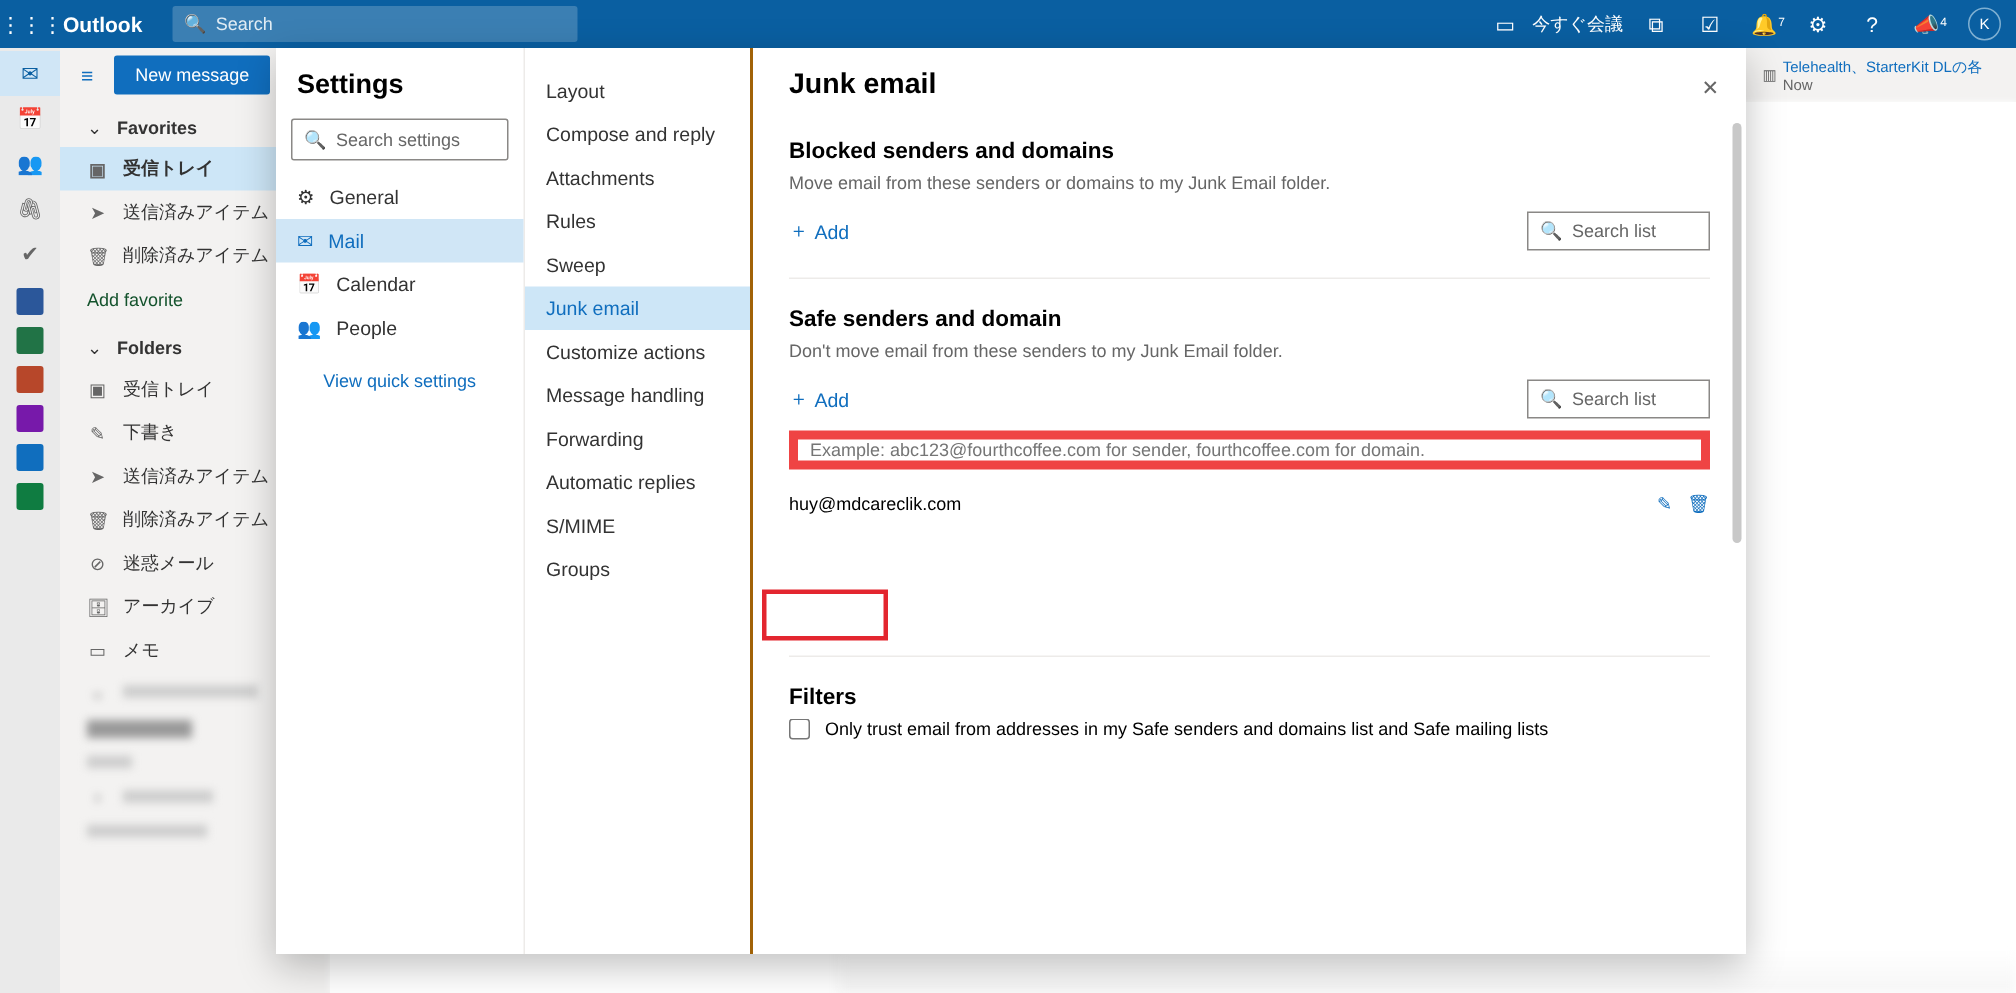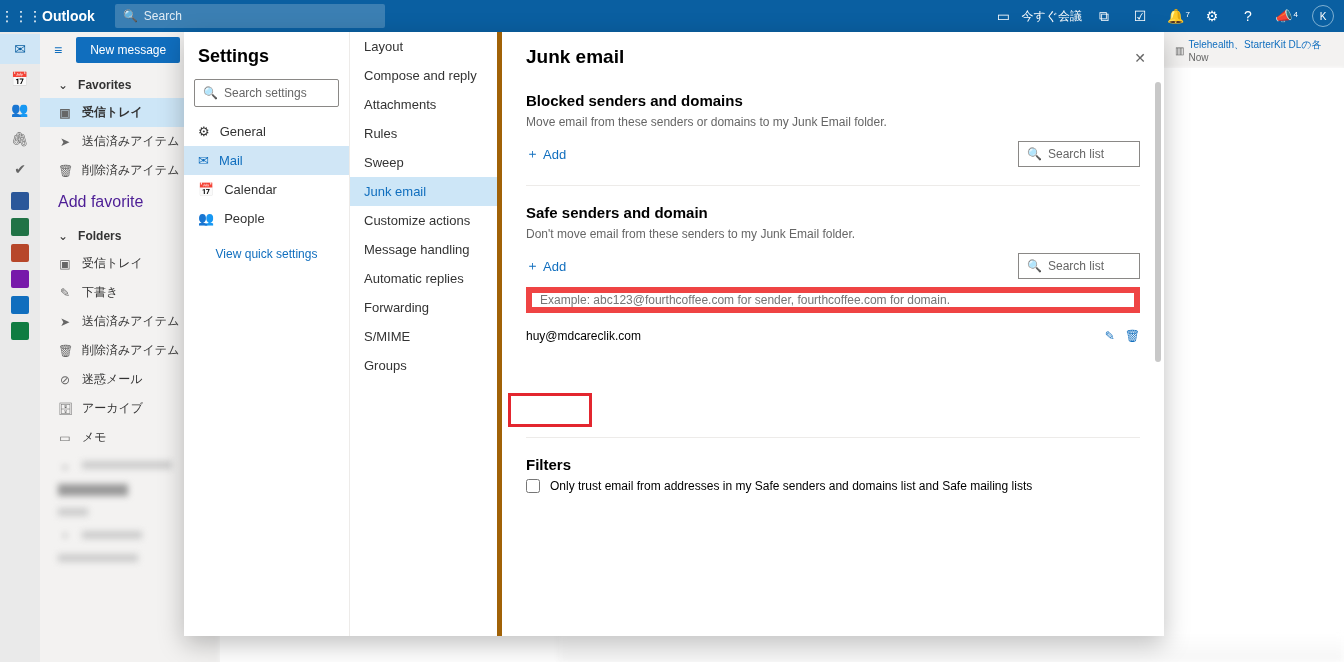--- a/index.html
+++ b/index.html
@@ -28,38 +28,38 @@
 .behind .toolbar { height: 36px; background: #f3f2f1; display: flex; align-items: center; padding-left: 8px; gap: 8px; }
 .behind .hamburger { color: #106ebe; font-size: 14px; padding: 4px 6px; }
 .behind .newmsg { background: #106ebe; color: #fff; font-size: 12px; padding: 6px 14px; border-radius: 2px; }
 .behind .folders { position: absolute; top: 36px; left: 0; width: 180px; bottom: 0; background: #f3f2f1; font-size: 12px; color: #333; }
 .behind .fgroup { padding: 10px 8px 6px 18px; display: flex; align-items: center; gap: 10px; }
 .behind .fsec { font-weight: 600; color: #333; }
 .behind .frow { padding: 6px 10px 6px 18px; display: flex; align-items: center; gap: 10px; position: relative; }
 .behind .frow .cnt { position: absolute; right: 12px; font-size: 11px; }
 .behind .frow.sel { background: #cde6f7; font-weight: 600; }
 .behind .frow .fi { width: 14px; text-align: center; color: #666; }
-.behind .addfav { color: #4c1d95; padding: 8px 18px; font-size: 16px; }
+.behind .addfav { color: #14532d; padding: 8px 18px; font-size: 12px; }
 .behind .maillist { position: absolute; top: 36px; left: 180px; width: 340px; bottom: 0; background: #fff; border-right: 1px solid #eee; filter: blur(3px); }
 .behind .msgrow { height: 54px; border-bottom: 1px solid #f3f2f1; padding: 6px 12px; }
 .behind .msgrow .t { height: 10px; background: #ccc; margin: 4px 0; border-radius: 2px; }
 .behind .reading { position: absolute; top: 36px; left: 520px; right: 0; bottom: 0; background: #fff; filter: blur(2px); }
 .behind .notif { position: absolute; top: 6px; right: 14px; width: 155px; height: 24px; font-size: 10px; color: #106ebe; filter: none; display: flex; align-items: center; gap: 4px; }
 .behind .notif .ni { color: #666; }
 .behind .filter { position: absolute; top: 56px; right: 18px; font-size: 12px; color: #106ebe; filter: none; }
 
 
 .modal { position: absolute; top: 32px; left: 184px; width: 980px; height: 604px; background: #fff; box-shadow: 0 8px 24px rgba(0,0,0,0.25); display: flex; }
 .mcol1 { width: 166px; border-right: 1px solid #edebe9; padding: 14px 0; }
 .mcol1 h2 { font-size: 18px; font-weight: 600; padding: 0 14px 12px; }
 .mcol1 .ssearch { margin: 0 10px 10px; height: 28px; border: 1px solid #8a8886; border-radius: 2px; display: flex; align-items: center; padding: 0 8px; font-size: 12px; color: #666; }
 .mcol1 .srow { display: flex; align-items: center; gap: 10px; padding: 7px 14px; font-size: 13px; color: #333; }
 .mcol1 .srow.sel { background: #d0e6f6; color: #106ebe; }
 .mcol1 .vqs { color: #106ebe; font-size: 12px; padding: 14px; text-align: center; }
-.mcol2 { width: 152px; border-right: 5px solid #a16207; }
+.mcol2 { width: 152px; border-right: 2px solid #a16207; padding-top: 14px; }
 .mcol2 .mrow { padding: 7px 14px; font-size: 13px; color: #333; }
 .mcol2 .mrow.sel { background: #cde6f7; color: #106ebe; }
 .mcol3 { flex: 1; padding: 14px 24px; position: relative; overflow-y: auto; }
 .mcol3 h1 { font-size: 19px; font-weight: 600; margin-bottom: 24px; }
 .mcol3 .close { position: absolute; top: 18px; right: 18px; font-size: 14px; color: #666; }
 .mcol3 h3 { font-size: 15px; font-weight: 600; margin-bottom: 6px; }
 .mcol3 .desc { font-size: 12px; color: #666; margin-bottom: 12px; }
 .mcol3 .row { display: flex; justify-content: space-between; align-items: center; margin-bottom: 8px; }
 .mcol3 .add { color: #106ebe; font-size: 13px; display: flex; align-items: center; gap: 4px; }
 .mcol3 .slist { width: 122px; height: 26px; border: 1px solid #8a8886; display: flex; align-items: center; padding: 0 8px; font-size: 12px; color: #666; gap: 6px; }
@@ -257,22 +257,22 @@
 
   <div class="mcol2">
     <div class="mrow">Layout</div>
     <div class="mrow">Compose and reply</div>
     <div class="mrow">Attachments</div>
     <div class="mrow">Rules</div>
     <div class="mrow">Sweep</div>
     <div class="mrow sel">Junk email</div>
     <div class="mrow">Customize actions</div>
     <div class="mrow">Message handling</div>
+    <div class="mrow">Forwarding</div>
     <div class="mrow">Automatic replies</div>
-    <div class="mrow">Forwarding</div>
     <div class="mrow">S/MIME</div>
     <div class="mrow">Groups</div>
   </div>
 
   <div class="mcol3">
     <div class="scrollhint"></div>
     <span class="close">✕</span>
     <h1>Junk email</h1>
 
     <h3>Blocked senders and domains</h3>

